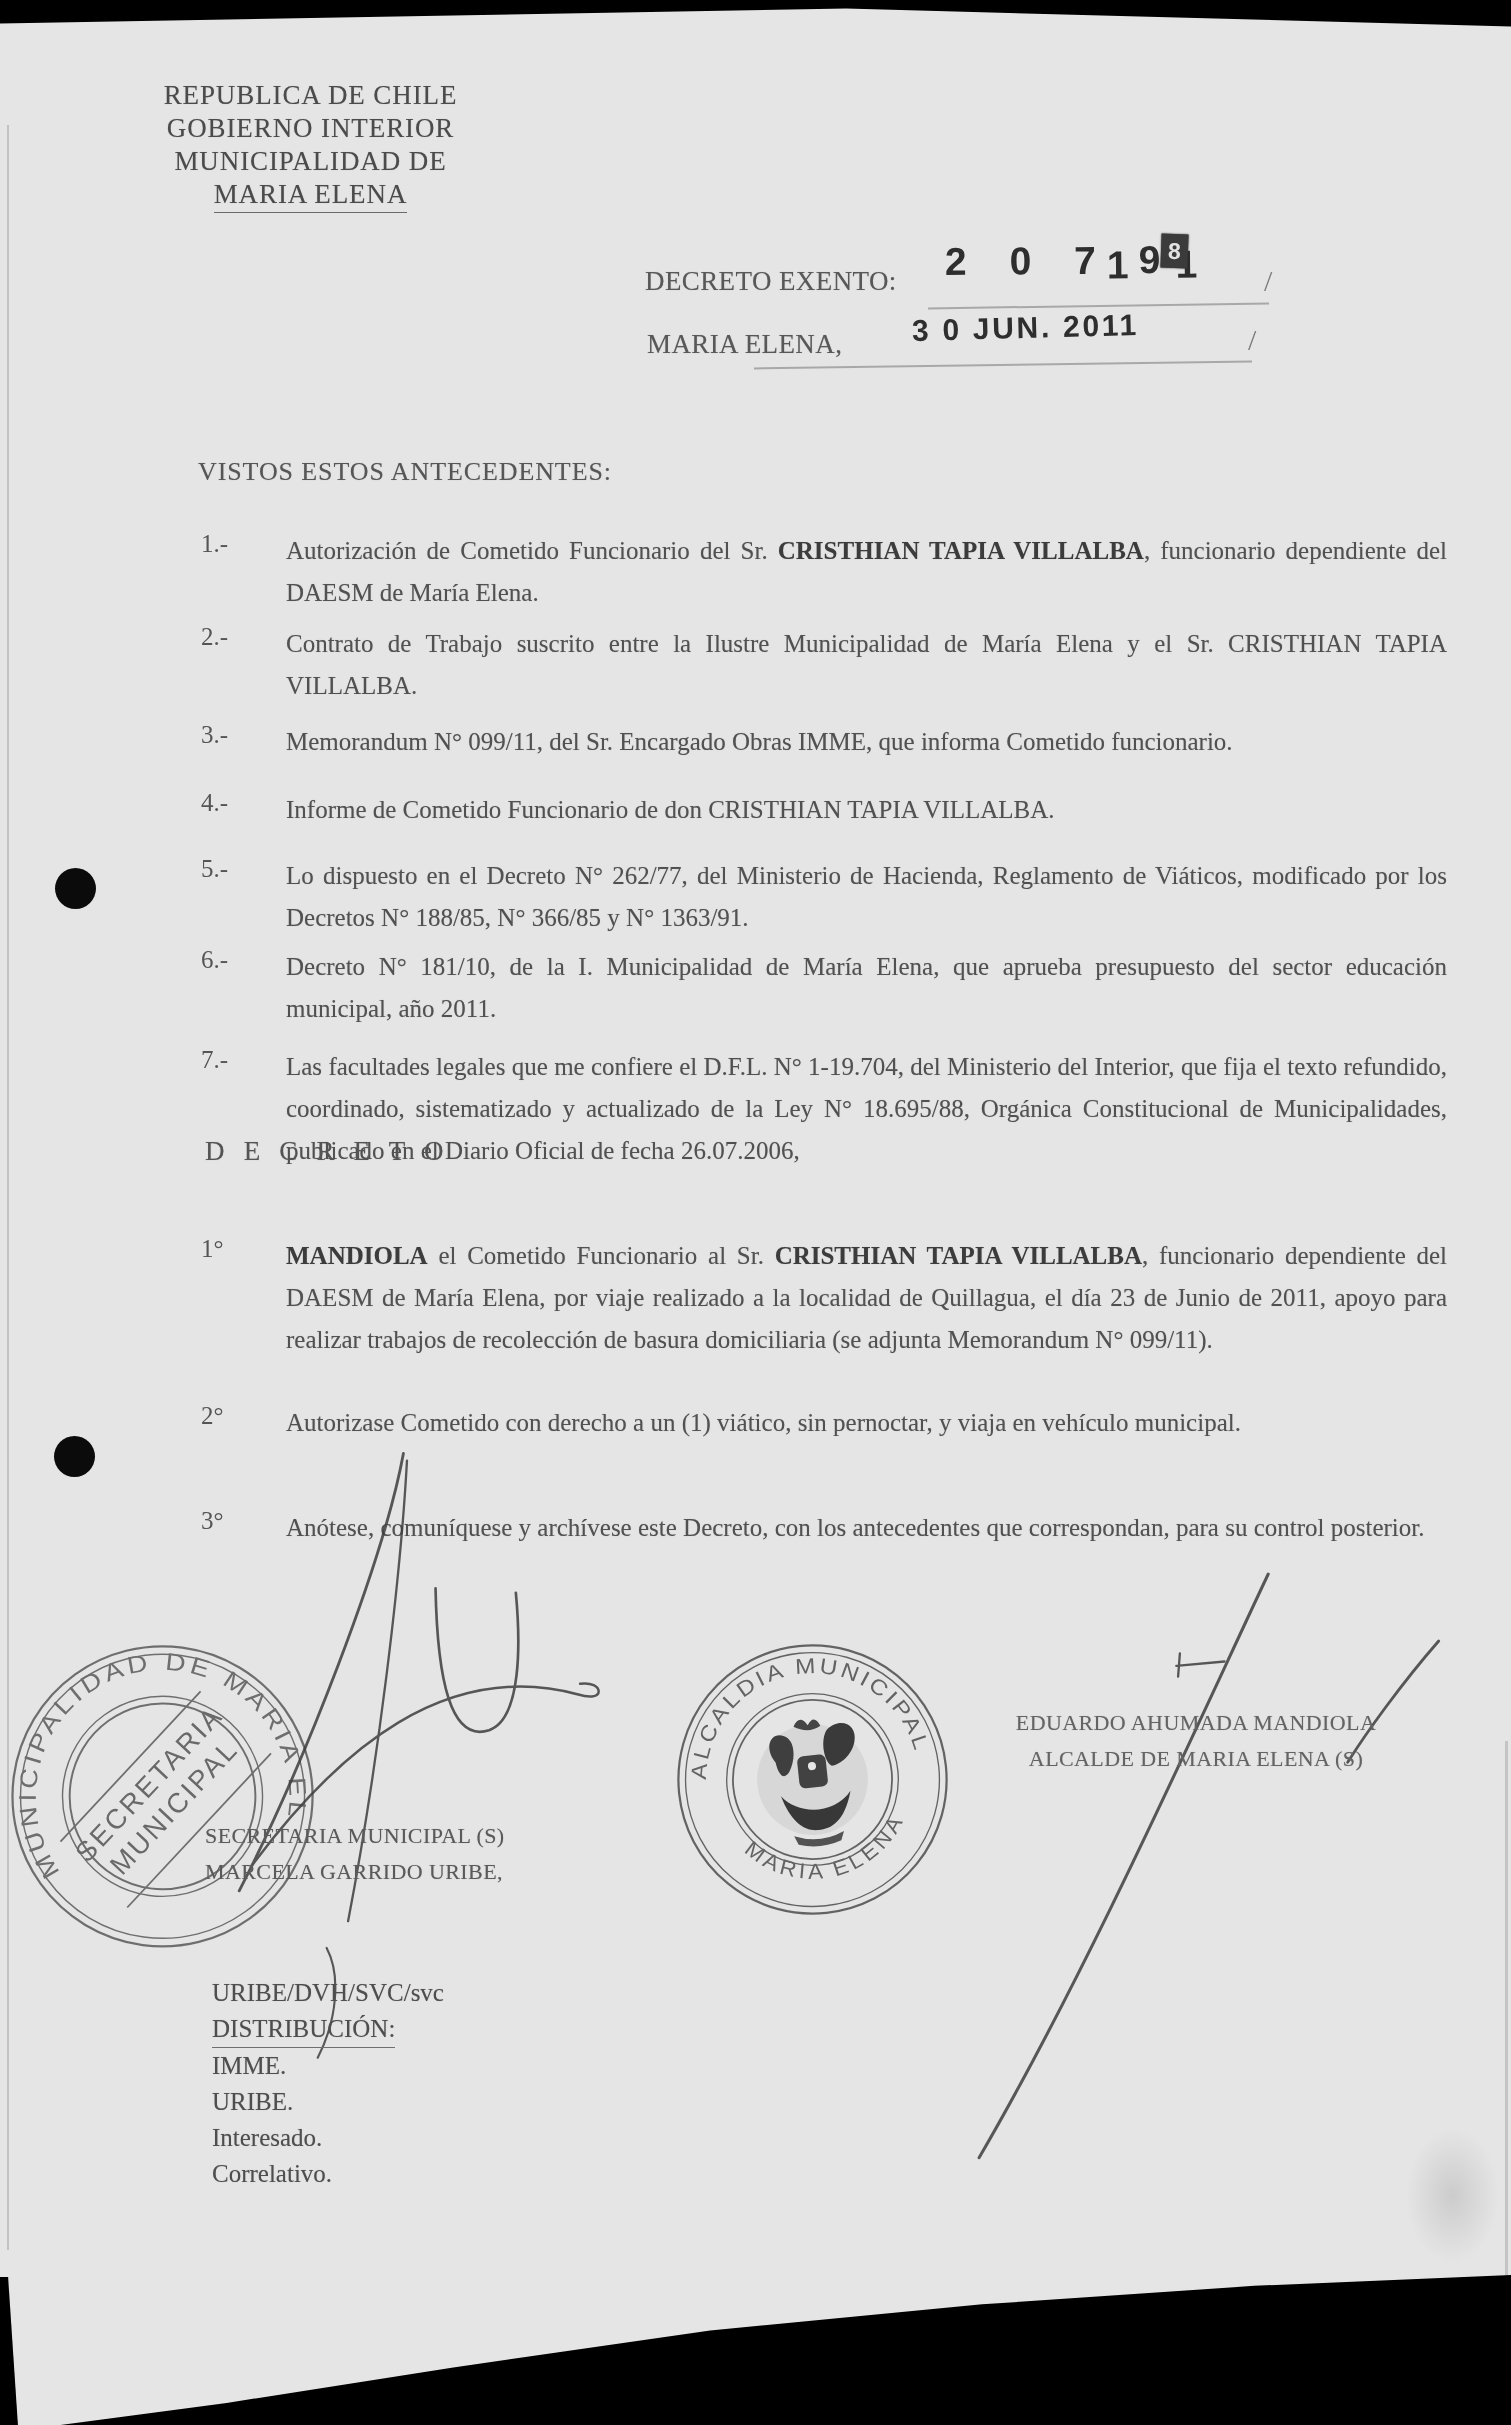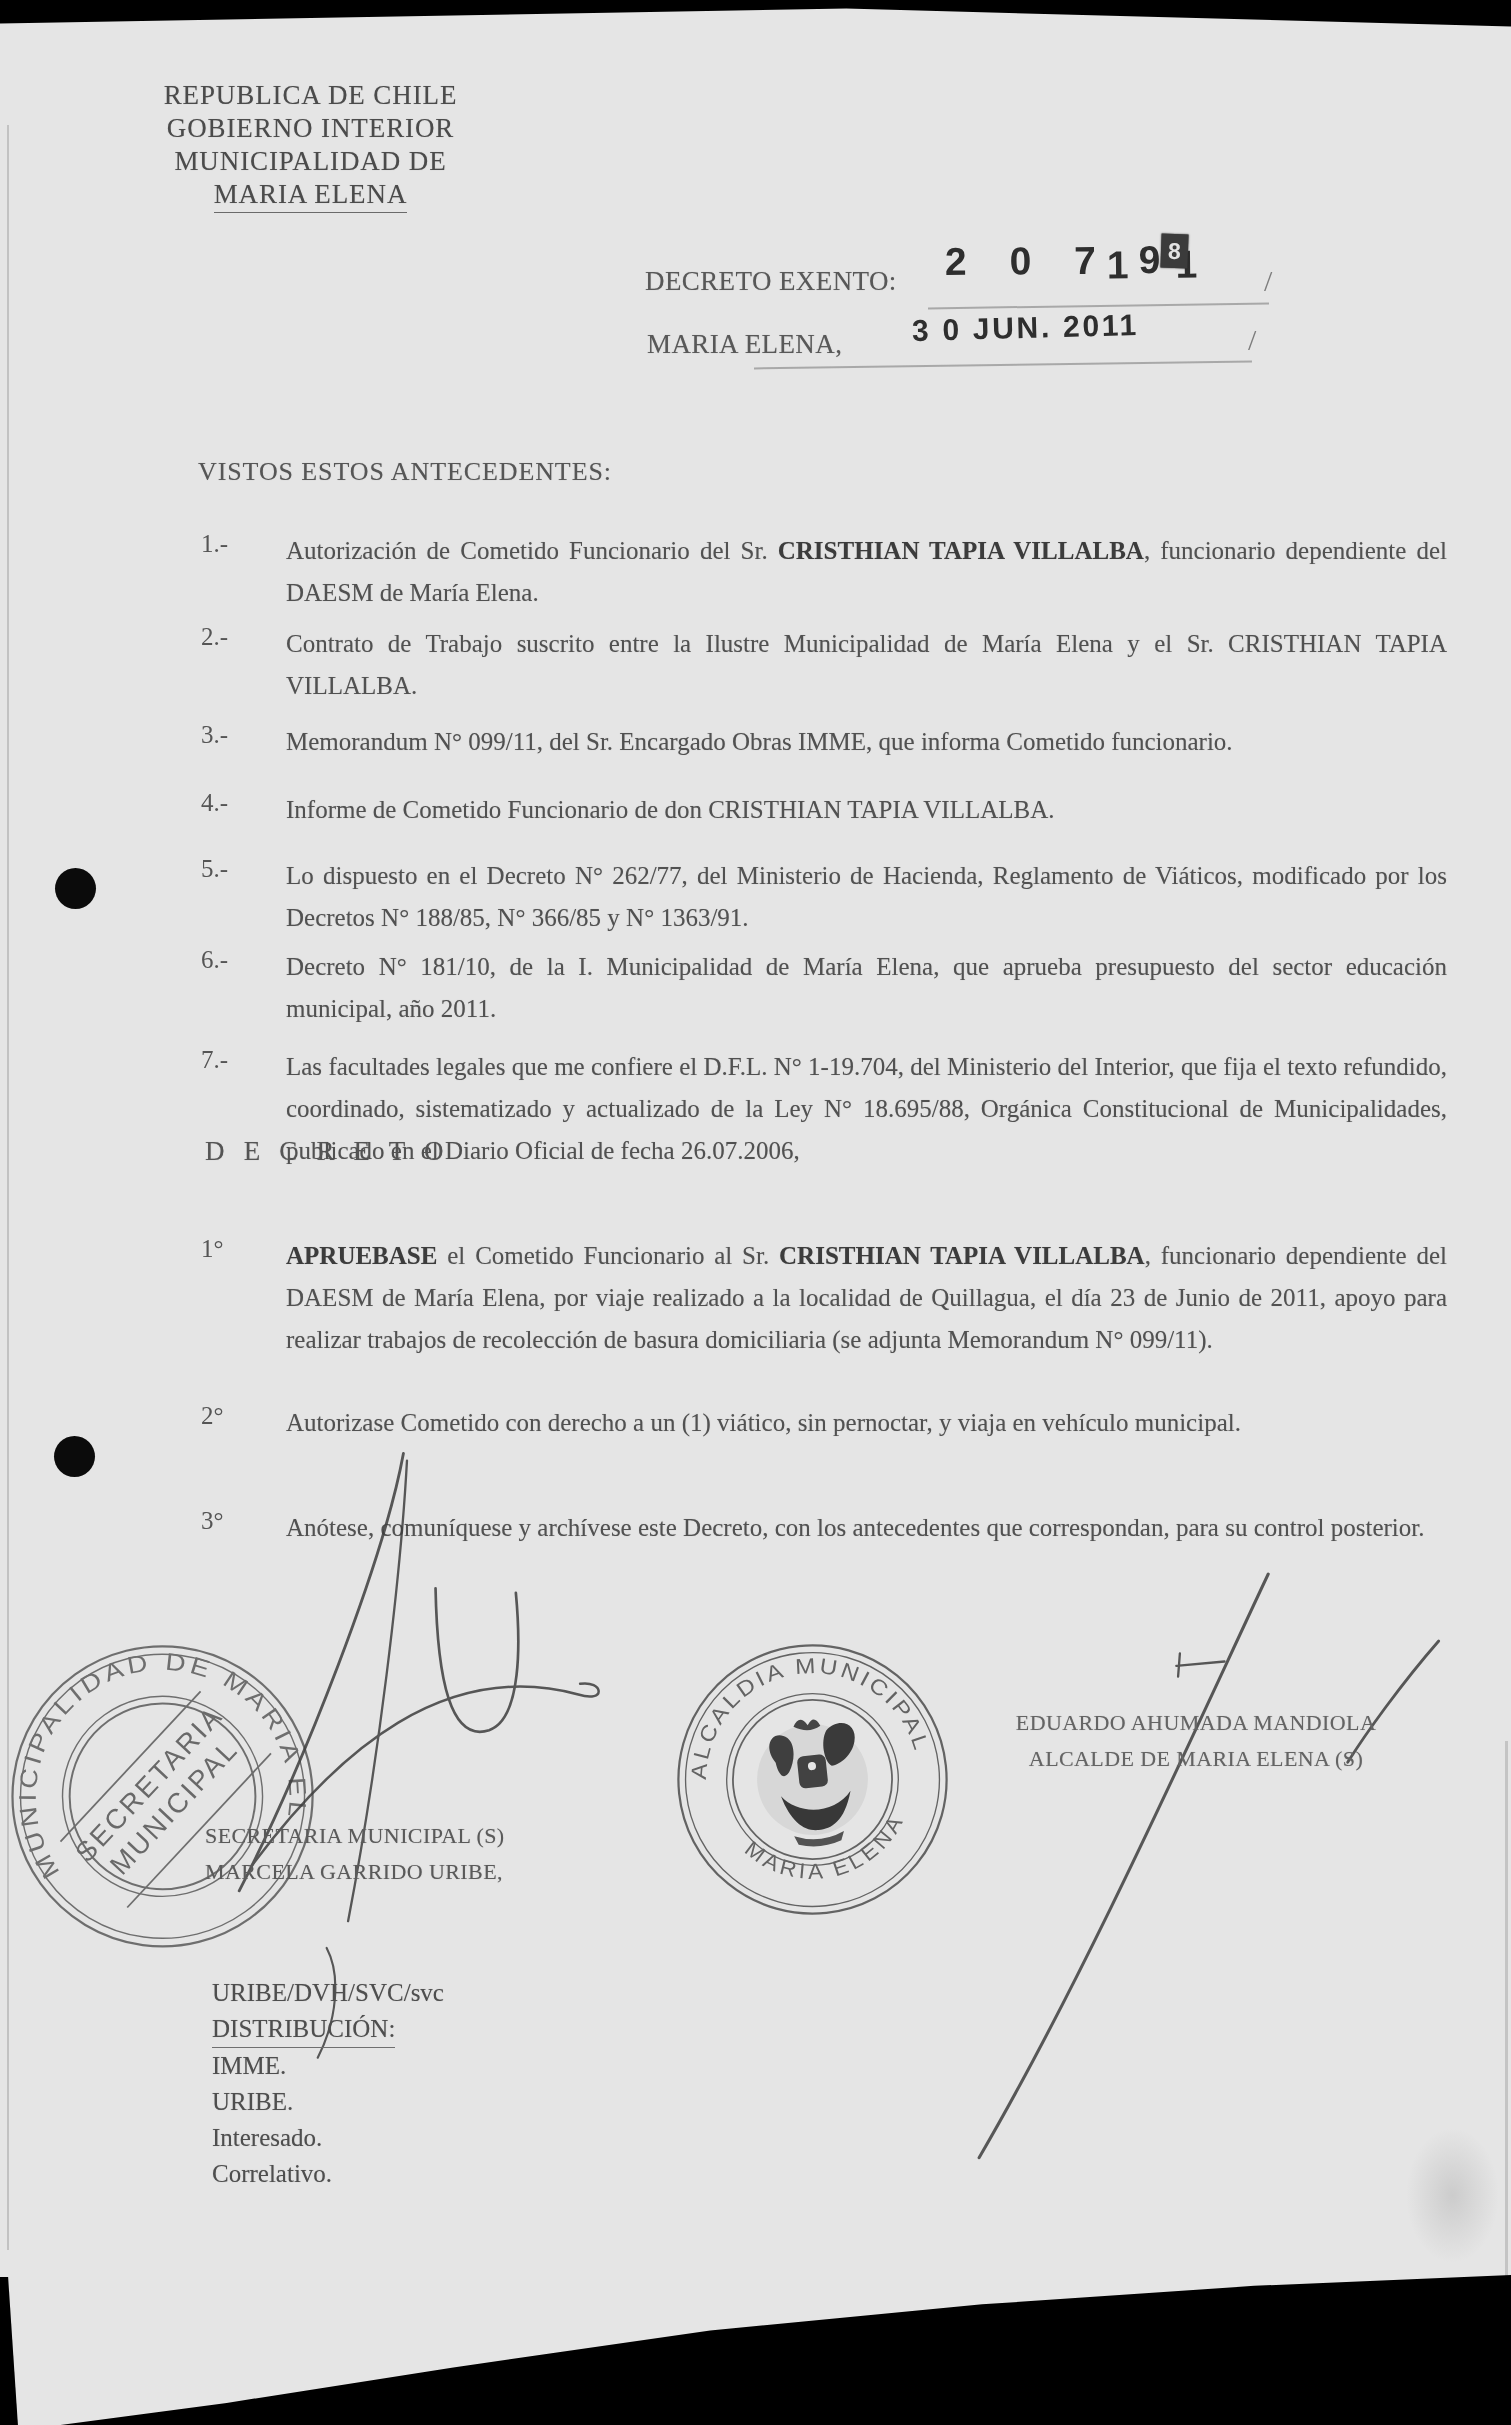--- a/index.html
+++ b/index.html
@@ -116,21 +116,21 @@
   </div>
   <div class="row" style="top:1046px;">
     <span class="n">7.-</span>
     <div class="t">Las facultades legales que me confiere el D.F.L. N° 1-19.704, del Ministerio del Interior, que fija el texto refundido, coordinado, sistematizado y actualizado de la Ley N° 18.695/88, Orgánica Constitucional de Municipalidades, publicado en el Diario Oficial de fecha 26.07.2006,</div>
   </div>
 
   <div class="abs decreto-h">D E C R E T O</div>
 
   <div class="row" style="top:1235px;">
     <span class="n">1°</span>
-    <div class="t"><b>APRUEBASE</b><span> el Cometido Funcionario al Sr. </span><b>CRISTHIAN TAPIA VILLALBA</b><span>, funcionario dependiente del DAESM de María Elena, por viaje realizado a la localidad de Quillagua, el día 23 de Junio de 2011, apoyo para realizar trabajos de recolección de basura domiciliaria (se adjunta Memorandum N° 099/11).</span></div>
+    <div class="t"><b>MANDIOLA</b><span> el Cometido Funcionario al Sr. </span><b>CRISTHIAN TAPIA VILLALBA</b><span>, funcionario dependiente del DAESM de María Elena, por viaje realizado a la localidad de Quillagua, el día 23 de Junio de 2011, apoyo para realizar trabajos de recolección de basura domiciliaria (se adjunta Memorandum N° 099/11).</span></div>
   </div>
   <div class="row" style="top:1402px;">
     <span class="n">2°</span>
     <div class="t">Autorizase Cometido con derecho a un (1) viático, sin pernoctar, y viaja en vehículo municipal.</div>
   </div>
   <div class="row" style="top:1507px;">
     <span class="n">3°</span>
     <div class="t">Anótese, comuníquese y archívese este Decreto, con los antecedentes que correspondan, para su control posterior.</div>
   </div>
 

